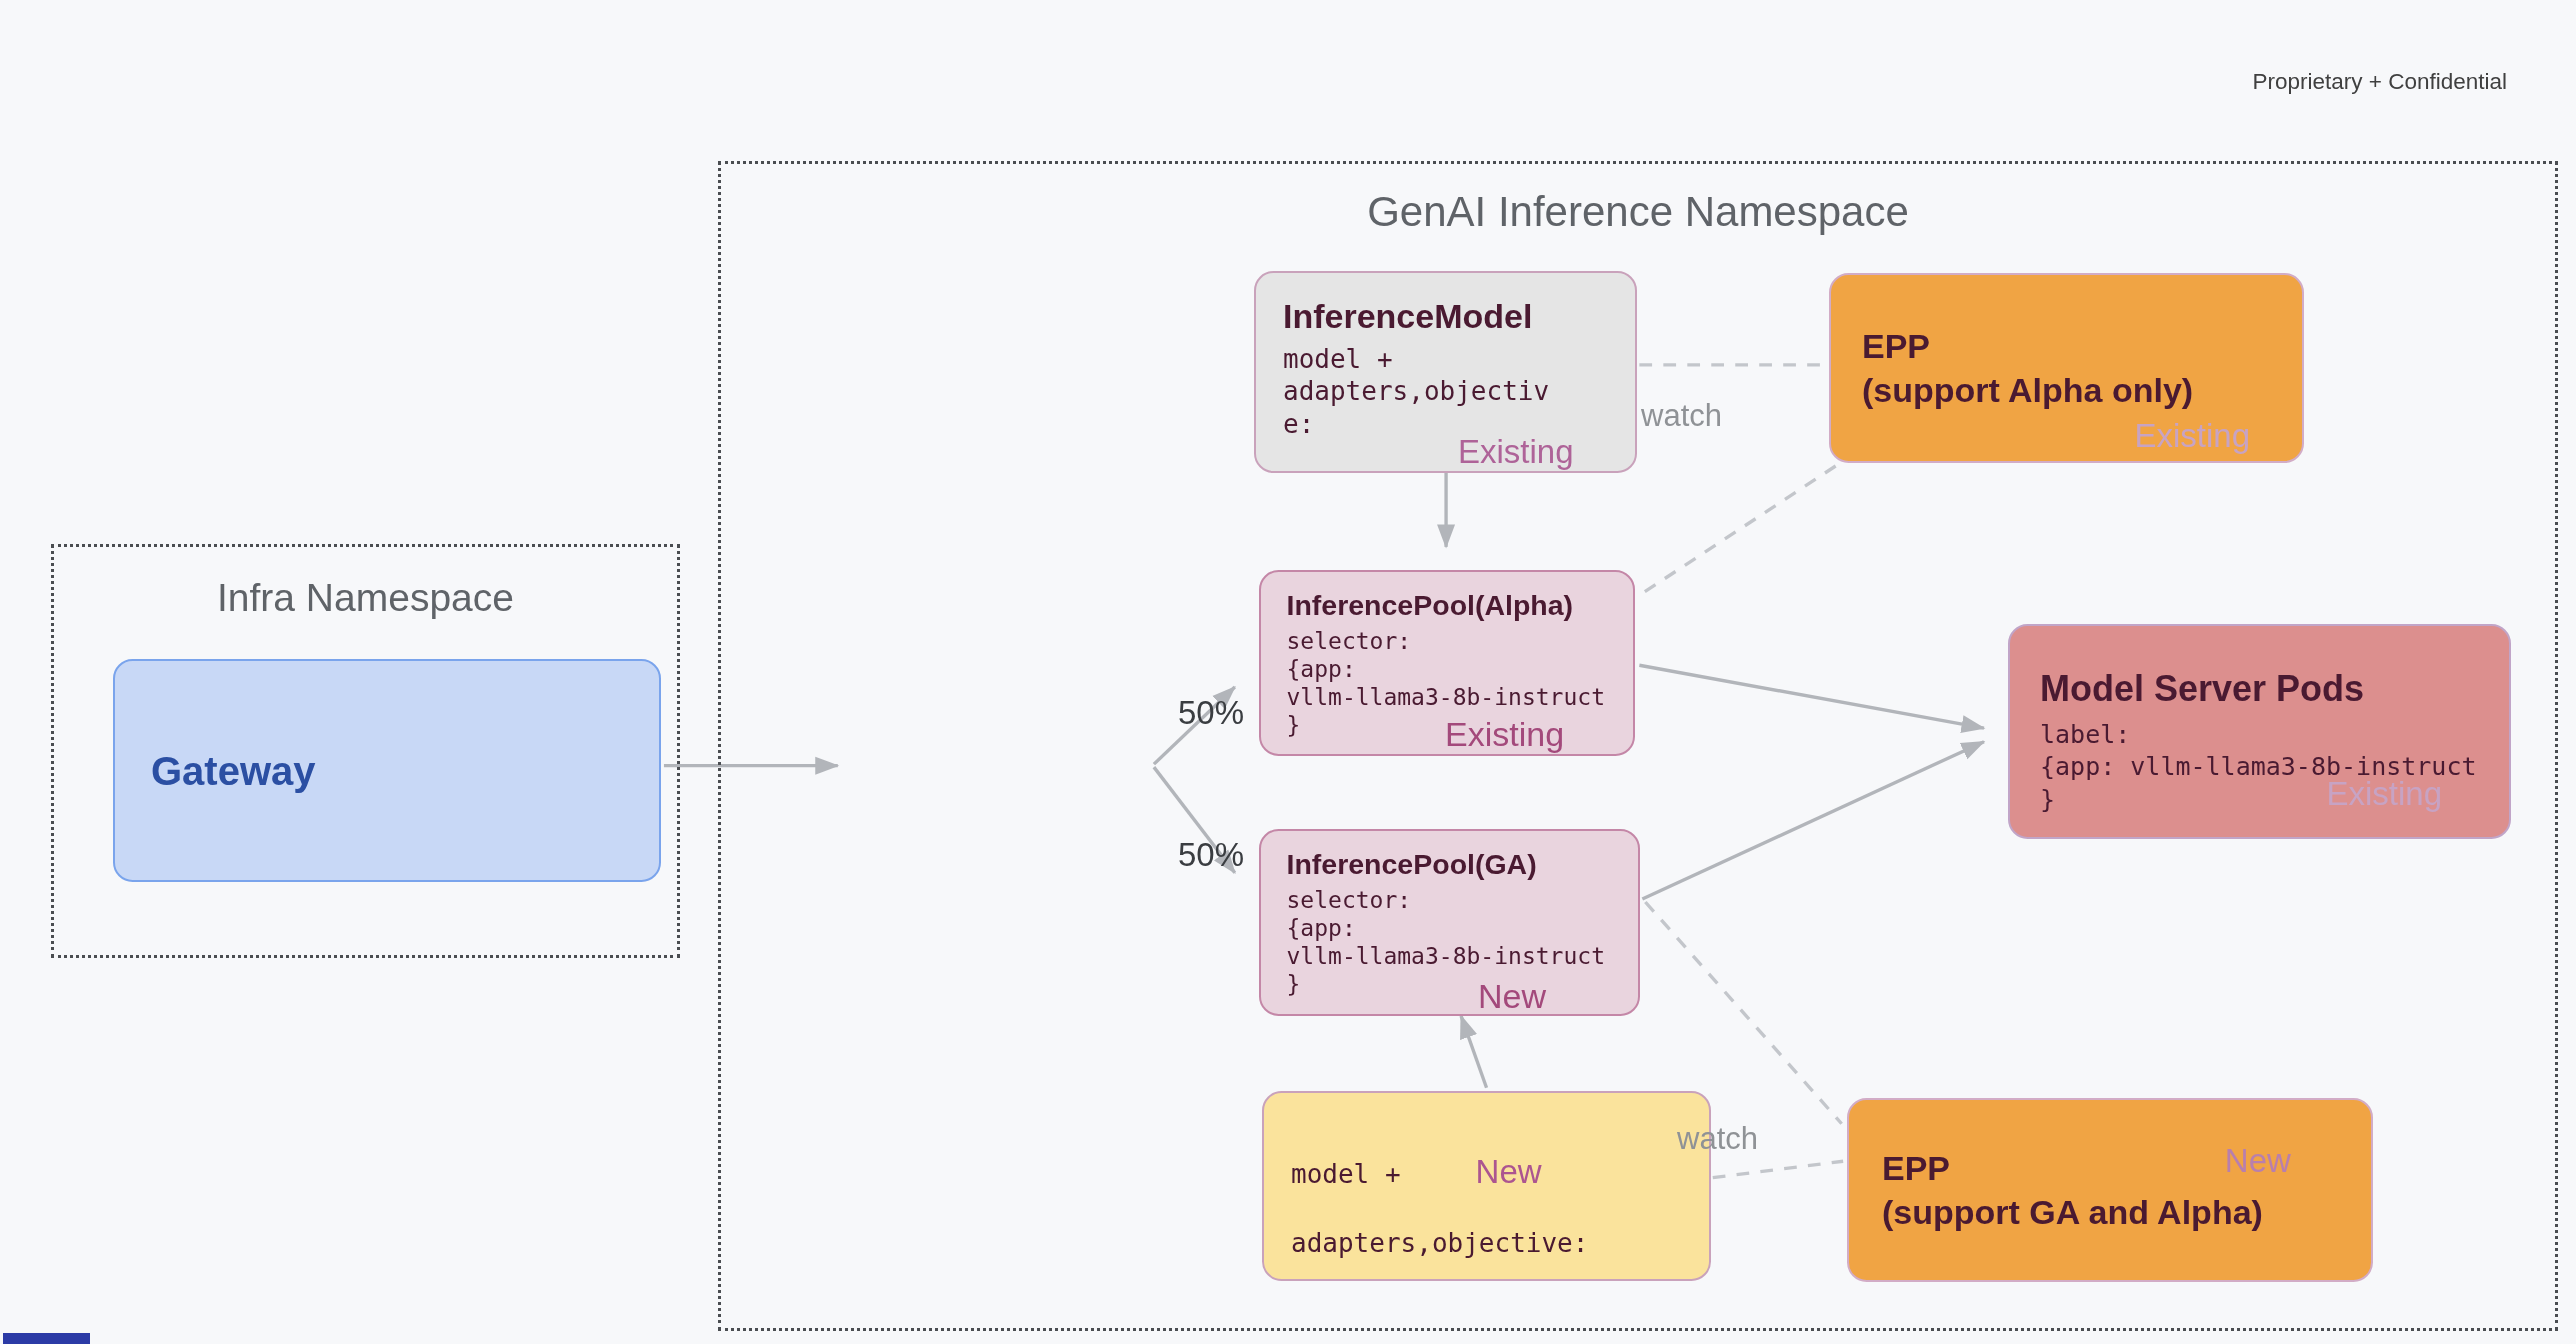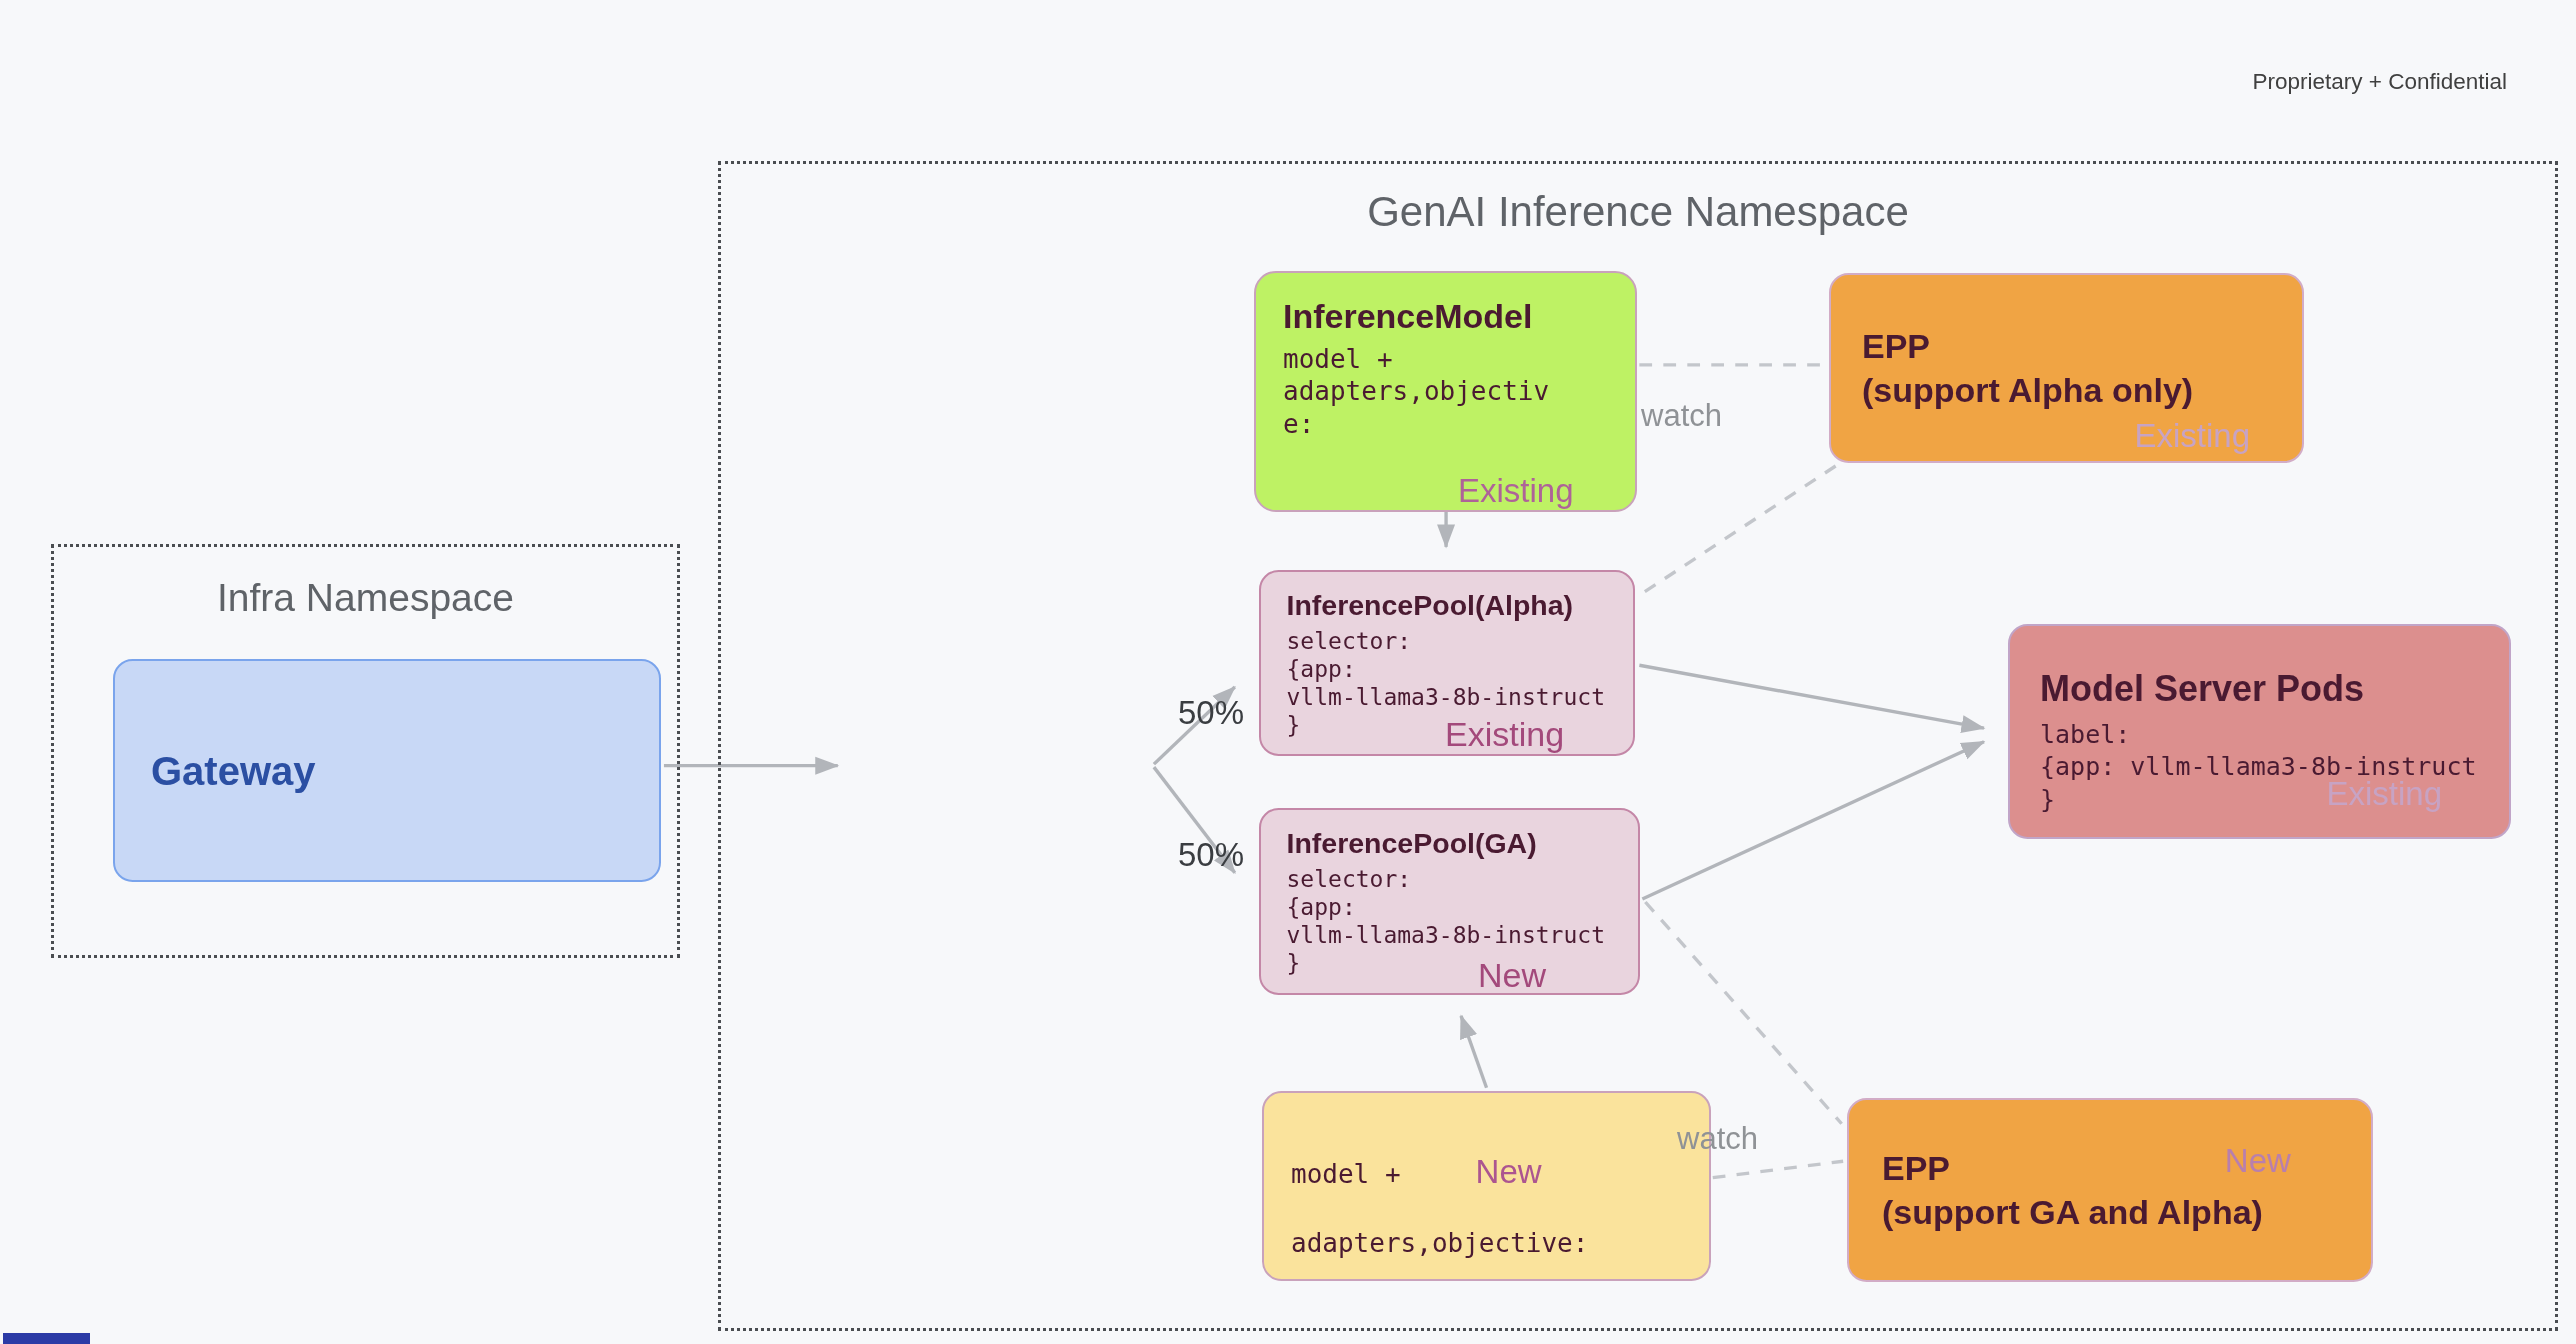--- a/index.html
+++ b/index.html
@@ -24,36 +24,36 @@
   .node .body{font-family:"DejaVu Sans Mono",monospace;color:#4A1A31;white-space:pre-line;}
   .tag{position:absolute;}
 
   #gateway{left:113px;top:659px;width:548px;height:223px;background:#C8D8F6;border-color:#7AA4EC;display:flex;align-items:center;padding-left:36px;}
   #gateway .title{font-size:40px;color:#2B4FA3;}
 
   #httproute{left:863px;top:646px;width:289px;height:252px;background:#DEEBD6;border-color:#9FC48F;display:flex;flex-direction:column;align-items:center;}
   #httproute .title{font-size:40px;color:#33541D;margin-top:66px;}
   #httproute .subtitle{font-size:33px;color:#BF7FA8;margin-top:28.5px;}
 
-  #inference-model{left:1254px;top:271px;width:383px;height:241px;background:#bef264;border-color:#C9A2BB;padding:21px 0 0 27px;border-radius:22px;}
+  #inference-model{left:1254px;top:271px;width:383px;height:202px;background:#e5e5e5;border-color:#C9A2BB;padding:21px 0 0 27px;}
   #inference-model .title{font-size:34px;margin-bottom:4.5px;}
   #inference-model .body{font-size:26px;line-height:1.25;}
   #inference-model .tag{left:202px;bottom:0px;font-size:33px;color:#AE6398;}
 
   #epp-alpha{left:1829px;top:273px;width:475px;height:190px;background:#F0A444;border-color:#D2ACC6;display:flex;flex-direction:column;justify-content:center;padding-left:31px;}
   #epp-alpha .title{font-size:34px;}
   #epp-alpha .tag{right:52px;bottom:6px;font-size:33px;color:#C7A3C4;}
 
   .pool{background:#E9D4DE;border-color:#C487A7;padding:15px 0 0 25.5px;}
   .pool .title{font-size:28.5px;margin-bottom:3px;}
   .pool .body{font-size:23px;line-height:1.22;}
   .pool .tag{font-size:34px;color:#A3497B;}
   #pool-alpha{left:1259px;top:570px;width:376px;height:186px;}
   #pool-alpha .tag{left:184px;bottom:0px;}
-  #pool-ga{left:1259px;top:808px;width:381px;height:187px;}
+  #pool-ga{left:1259px;top:829px;width:381px;height:187px;}
   #pool-ga .tag{left:217px;bottom:-1.5px;}
 
   #model-server-pods{left:2008px;top:624px;width:503px;height:215px;background:#DC8F8E;border-color:#C1A5C8;padding:40px 0 0 30px;}
   #model-server-pods .title{font-size:36px;margin-bottom:6px;}
   #model-server-pods .body{font-size:25px;line-height:1.3;}
   #model-server-pods .tag{right:67px;bottom:24px;font-size:33px;color:#C7A3C4;}
 
   #inference-objective{left:1262px;top:1091px;width:449px;height:190px;background:#FAE39C;border-color:#C9A2BB;padding:24px 0 0 27px;}
   #inference-objective .title{font-size:34px;margin-bottom:7.5px;}
   #inference-objective .body{font-size:26px;line-height:1.3;}

